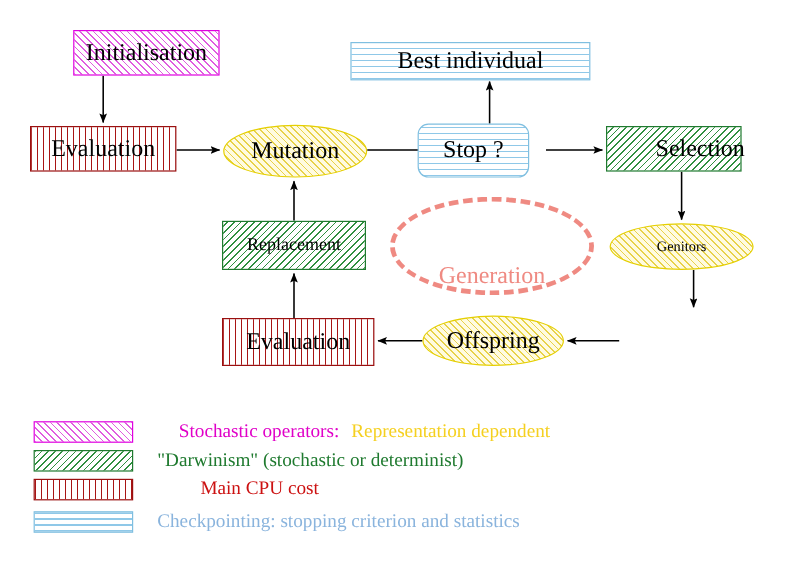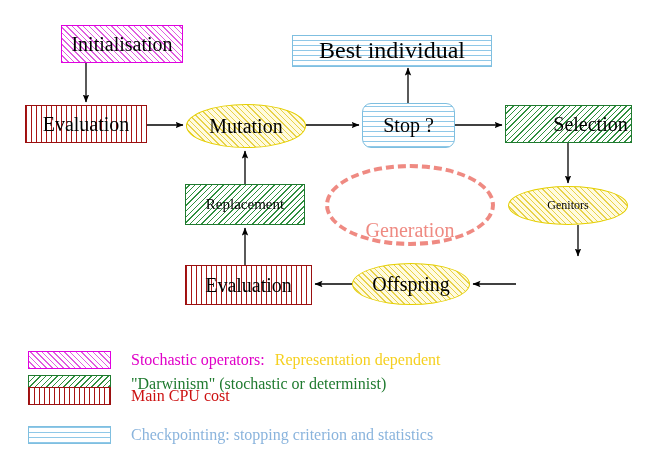--- a/index.html
+++ b/index.html
@@ -72,23 +72,23 @@
     border: 1.8px solid #e5cf00;
   }
 
   .ellipse { border-radius: 50%; }
   .rounded { border-radius: 9px; }
 
   
   #node-initialisation { left: 25px;  top: 25px;  width: 122px; height: 38px; font-size: 20px; margin-left: 36px; }
   #node-evaluation-top { left: 25px;  top: 105px; width: 122px; height: 38px; font-size: 20px; }
   #node-parents        { left: 186px; top: 104px; width: 120px; height: 44px; font-size: 20px; }
-  #node-stop           { left: 362px; top: 103px; width: 93px;  height: 45px; font-size: 20px; }
-  #node-selection      { left: 505px; top: 105px; width: 127px; height: 38px; font-size: 20px; padding-left: 44px; }
-  #node-best           { left: 292px; top: 35px;  width: 200px; height: 32px; font-size: 24px; }
+  #node-stop           { left: 348px; top: 103px; width: 93px;  height: 45px; font-size: 20px; }
+  #node-selection      { left: 505px; top: 105px; width: 113px; height: 38px; font-size: 20px; padding-left: 44px; }
+  #node-best           { left: 292px; top: 35px;  width: 200px; height: 32px; font-size: 20px; }
   #node-replacement    { left: 185px; top: 184px; width: 120px; height: 41px; font-size: 15px; }
   #node-genitors       { left: 508px; top: 186px; width: 120px; height: 39px; font-size: 12px; font-family: Liberation Serif, serif; }
   #node-evaluation-bot { left: 185px; top: 265px; width: 127px; height: 40px; font-size: 20px; }
   #node-offspring      { left: 352px; top: 263px; width: 118px; height: 42px; font-size: 20px; }
   #node-crossover      { left: 516px; top: 258px; width: 124px; height: 47px; font-size: 13px; }
 
   
   #node-generation {
     position: absolute;
     left: 325px; top: 164px;
@@ -126,23 +126,23 @@
     width: 83px;
     height: 18px;
     flex: 0 0 auto;
   }
   .legend-text {
     margin-left: 20px;
     font-size: 16px;
     white-space: nowrap;
   }
   .legend-text .sub { margin-left: 10px; }
-  #legend-row-0 { top: 12px; }
+  #legend-row-0 { top: 12px; gap: 18px; }
   #legend-row-1 { top: 36px; }
-  #legend-row-2 { top: 48px; }
+  #legend-row-2 { top: 60px; gap: 36px; }
   #legend-row-3 { top: 84px; align-items: flex-end; }
 </style>
 </head>
 <body>
 
 <div id="canvas">
 
   <svg id="edges" viewBox="0 0 662 471" width="662" height="471">
     <defs>
       <marker id="arrowhead" markerWidth="9" markerHeight="9" refX="7.5" refY="3.2" orient="auto" markerUnits="userSpaceOnUse">

